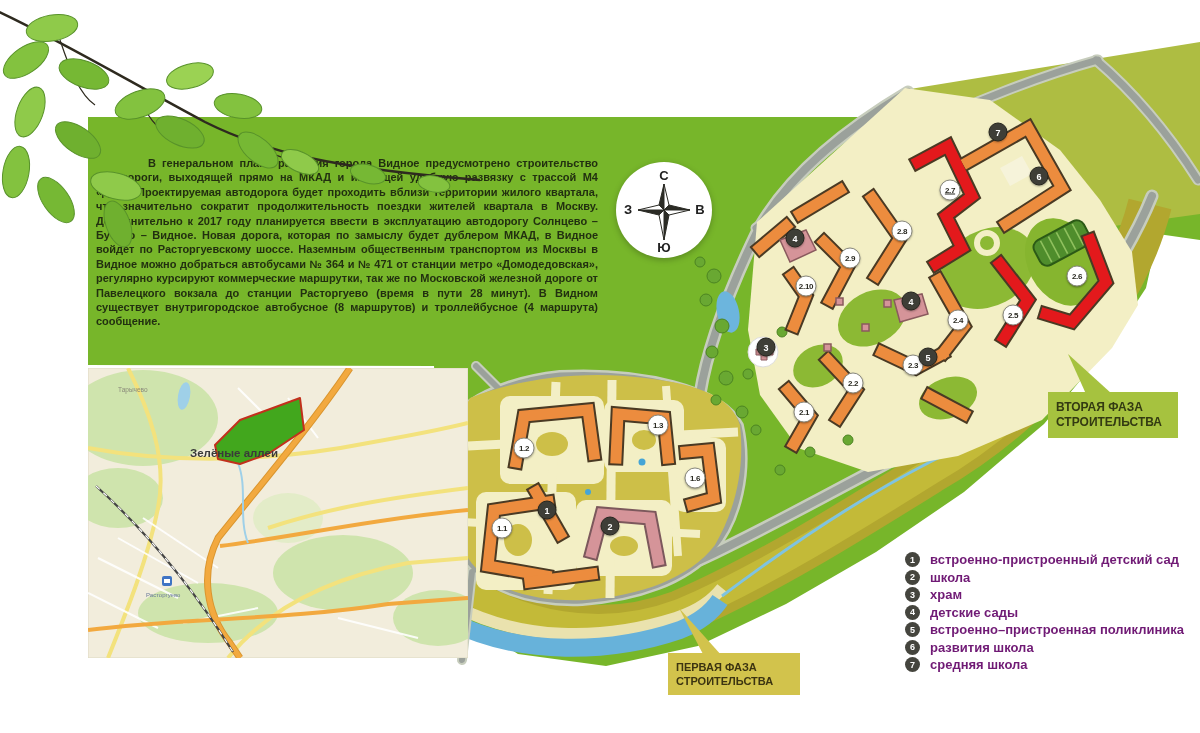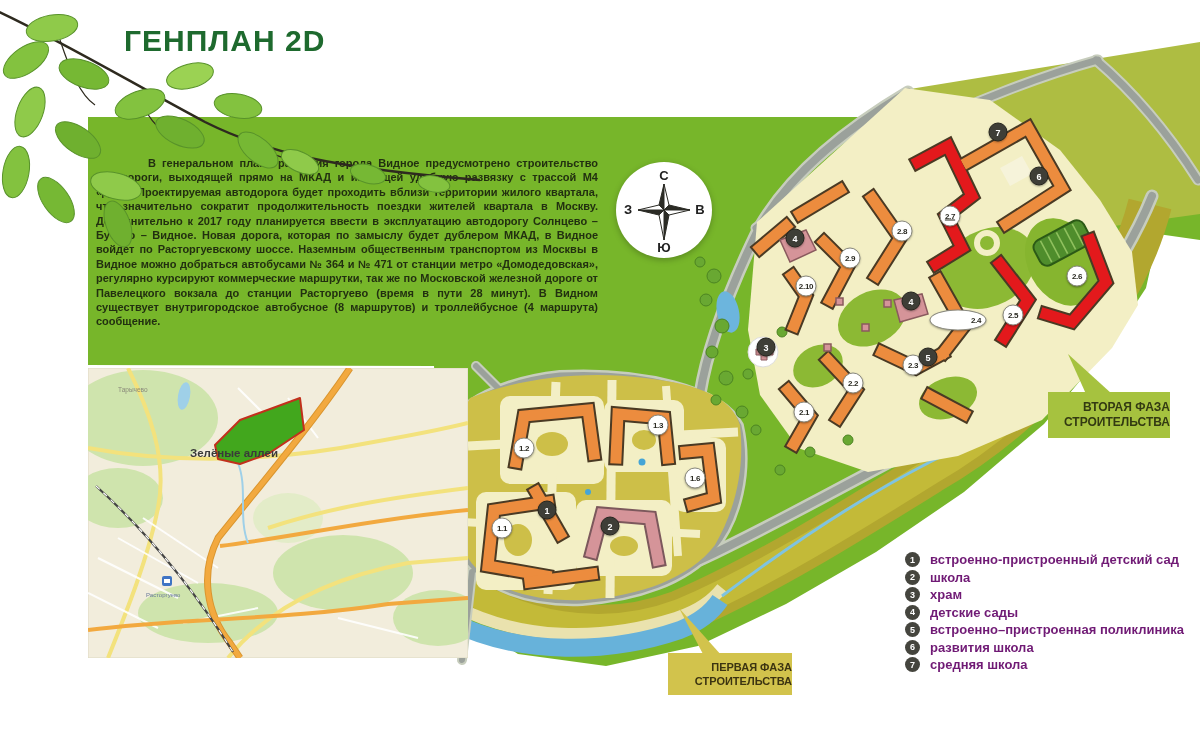--- a/index.html
+++ b/index.html
@@ -18,22 +18,22 @@
   .compass{position:absolute;left:616px;top:162px;width:96px;height:96px;border-radius:50%;
     background:#fff;box-shadow:0 2px 6px rgba(0,0,0,.25);z-index:3;}
 
   .mk{position:absolute;transform:translate(-50%,-50%);border-radius:50%;
     display:flex;align-items:center;justify-content:center;font-weight:bold;z-index:3;}
   .mk.white{width:19px;height:19px;background:#fff;border:1px solid #8a8a80;color:#2a2a22;
     font-size:8px;letter-spacing:-0.3px;box-shadow:0 1px 2px rgba(0,0,0,.35);}
   .mk.dark{width:17px;height:17px;background:var(--marker_dark,#3e3e37);color:#fff;
     font-size:9px;border:1px solid #26261f;box-shadow:0 1px 2px rgba(0,0,0,.3);}
 
-  .callout{position:absolute;display:flex;flex-direction:column;align-items:flex-end;
-    justify-content:center;text-align:center;font-weight:bold;z-index:5;}
+  .callout{position:absolute;display:flex;flex-direction:column;align-items:flex-start;
+    justify-content:center;text-align:center;font-weight:bold;z-index:5;padding-left:8px;}
   .callout-phase2{left:1048px;top:392px;width:122px;height:46px;
     background:var(--callout2_bg,#a6c23f);color:#333a12;font-size:12px;line-height:15px;}
   .callout-phase1{left:668px;top:653px;width:124px;height:42px;
     background:var(--callout1_bg,#d2c34c);color:#3c3411;font-size:11px;line-height:14px;}
 
   .legend{position:absolute;left:905px;top:551px;width:295px;z-index:5;}
   .legend-row{display:flex;align-items:center;height:17.5px;gap:10px;}
   .legend-num{flex:0 0 15px;width:15px;height:15px;border-radius:50%;
     background:var(--legend_circle,#45453e);color:#fff;font-size:9px;font-weight:bold;
     display:flex;align-items:center;justify-content:center;}
@@ -273,21 +273,20 @@
       <ellipse cx="190" cy="76" rx="24" ry="12" transform="rotate(-15 190 76)" fill="#9bd253"></ellipse>
       <ellipse cx="238" cy="106" rx="24" ry="12" transform="rotate(10 238 106)" fill="#83c23f"></ellipse>
       <ellipse cx="258" cy="150" rx="24" ry="12" transform="rotate(40 258 150)" fill="#76b834"></ellipse>
       <ellipse cx="118" cy="224" rx="24" ry="12" transform="rotate(70 118 224)" fill="#6fb02f"></ellipse>
       <ellipse cx="300" cy="162" rx="20" ry="10" transform="rotate(25 300 162)" fill="#8fca4a"></ellipse>
       <ellipse cx="368" cy="174" rx="18" ry="9" transform="rotate(15 368 174)" fill="#76b834"></ellipse>
       <ellipse cx="434" cy="184" rx="16" ry="8" transform="rotate(10 434 184)" fill="#83c23f"></ellipse>
     </g>
   </svg>
 
-  <div class="page-title">ГЕНПЛАН 2D</div>
 
   <p class="intro-text">В генеральном плане развития города Видное предусмотрено строительство автодороги, выходящей прямо на МКАД и имеющей удобную развязку с трассой М4 «Дон». Проектируемая автодорога будет проходить вблизи территории жилого квартала, что значительно сократит продолжительность поездки жителей квартала в Москву. Дополнительно к 2017 году планируется ввести в эксплуатацию автодорогу Солнцево – Бутово – Видное. Новая дорога, которая по замыслу будет дублером МКАД, в Видное войдет по Расторгуевскому шоссе. Наземным общественным транспортом из Москвы в Видное можно добраться автобусами № 364 и № 471 от станции метро «Домодедовская», регулярно курсируют коммерческие маршрутки, так же по Московской железной дороге от Павелецкого вокзала до станции Расторгуево (время в пути 28 минут). В Видном существует внутригородское автобусное (8 маршрутов) и троллейбусное (4 маршрута) сообщение.</p>
 
   <div class="compass">
     <svg width="96" height="96" viewBox="0 0 96 96">
       <g stroke="#2b2b25" stroke-width="1">
         <polygon points="48,22 48,48 43,43" fill="#2b2b25"></polygon>
           <polygon points="48,22 48,48 53,43" fill="#fff"></polygon>
         <polygon points="74,48 48,48 53,43" fill="#2b2b25"></polygon>
           <polygon points="74,48 48,48 53,53" fill="#fff"></polygon>
@@ -350,24 +349,24 @@
     </div>
 
   <div class="layer" id="marker-layer" style="width:1200px;height:733px;pointer-events:none">
       <div class="mk white" style="left: 502px; top: 528px;">1.1</div>
       <div class="mk white" style="left: 524px; top: 424px; margin-top: 24px;">1.2</div>
       <div class="mk white" style="left: 658px; top: 425px;">1.3</div>
       <div class="mk white" style="left: 695px; top: 478px;">1.6</div>
       <div class="mk white" style="left: 804px; top: 412px;">2.1</div>
       <div class="mk white" style="left: 853px; top: 383px;">2.2</div>
       <div class="mk white" style="left: 913px; top: 365px;">2.3</div>
-      <div class="mk white" style="left: 958px; top: 320px; padding-left: 36px;">2.4</div>
+      <div class="mk white" style="left: 958px; top: 320px;">2.4</div>
       <div class="mk white" style="left: 1013px; top: 315px;">2.5</div>
       <div class="mk white" style="left: 1077px; top: 276px;">2.6</div>
-      <div class="mk white" style="left: 950px; top: 216px; text-decoration: underline;">2.7</div>
+      <div class="mk white" style="left: 950px; top: 190px; text-decoration: underline;">2.7</div>
       <div class="mk white" style="left: 902px; top: 231px;">2.8</div>
       <div class="mk white" style="left: 850px; top: 258px;">2.9</div>
       <div class="mk white" style="left: 806px; top: 286px;">2.10</div>
       <div class="mk dark" style="left: 547px; top: 510px;">1</div>
       <div class="mk dark" style="left: 610px; top: 526px;">2</div>
       <div class="mk dark" style="left: 766px; top: 347px;">3</div>
       <div class="mk dark" style="left: 795px; top: 238px;">4</div>
       <div class="mk dark" style="left: 911px; top: 301px;">4</div>
       <div class="mk dark" style="left: 928px; top: 357px;">5</div>
       <div class="mk dark" style="left: 1039px; top: 176px;">6</div>

